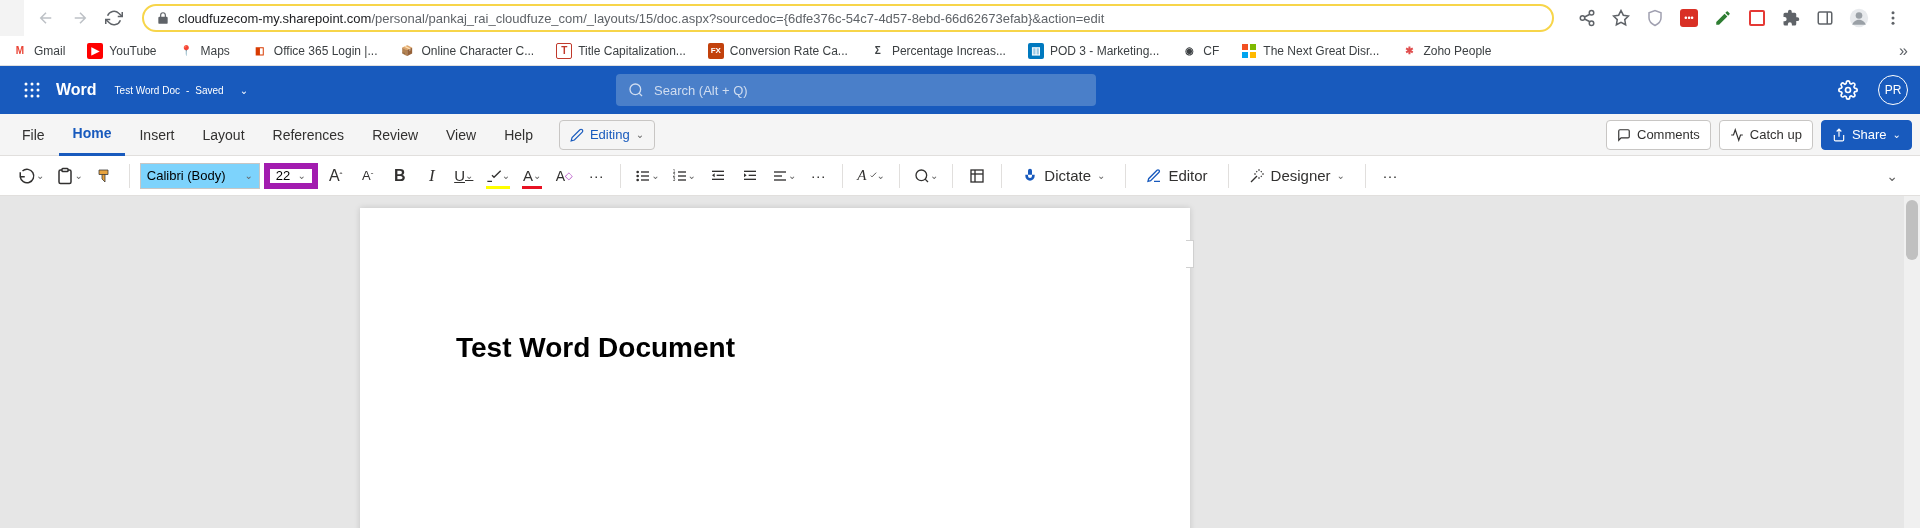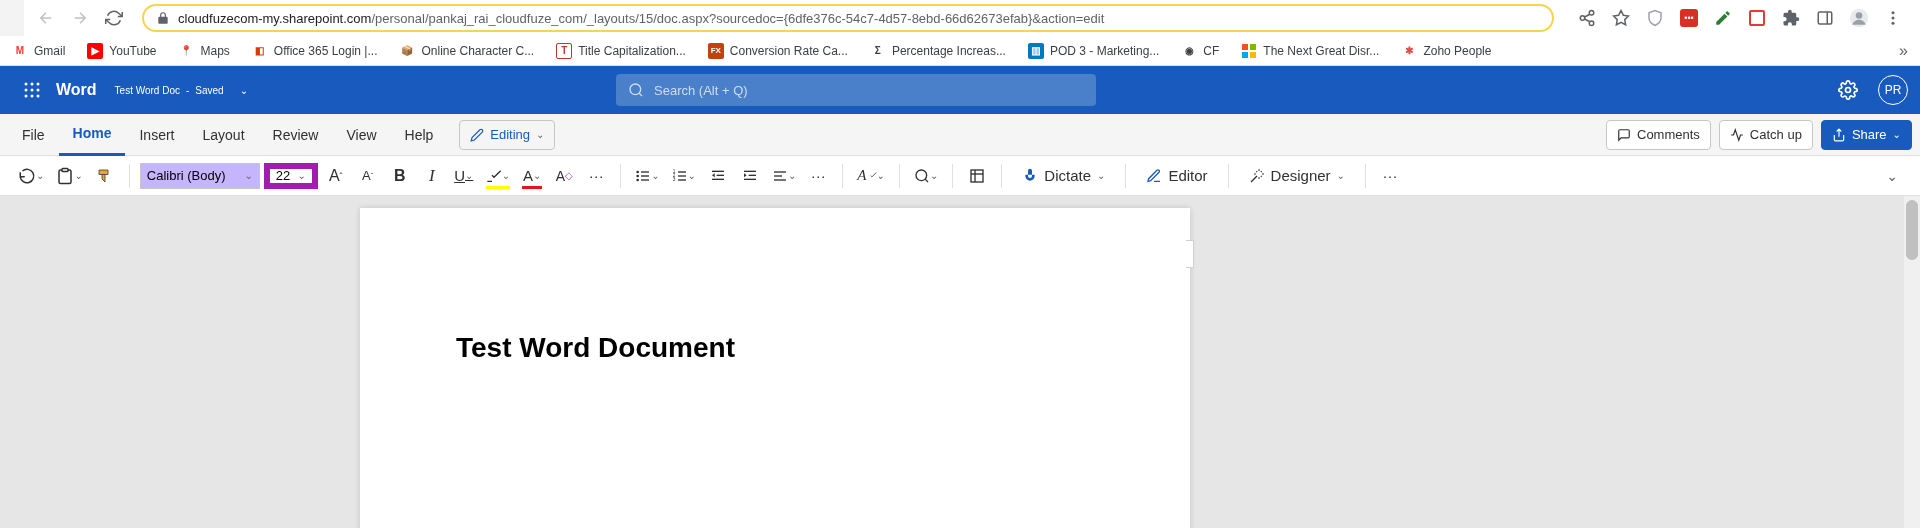--- a/index.html
+++ b/index.html
@@ -38,21 +38,21 @@
     .ribbon-tab.active { font-weight: 600; border-bottom: 3px solid #185abd; color: #185abd; }
     .ribbon-tabs-right { margin-left: auto; display: flex; align-items: center; gap: 8px; }
     .mode-pill { height: 30px; border: 1px solid #c8c6c4; border-radius: 4px; display: flex; align-items: center; padding: 0 10px; gap: 6px; color: #185abd; font-size: 13px; cursor: pointer; margin-left: 12px; }
     .action-btn { height: 30px; border: 1px solid #c8c6c4; border-radius: 4px; display: flex; align-items: center; padding: 0 10px; gap: 6px; color: #323130; font-size: 13px; cursor: pointer; background: #fff; }
     .share-btn { background: #185abd; color: #fff; border: 1px solid #185abd; }
     
     
     .ribbon-toolbar { height: 40px; background: #fff; border-bottom: 1px solid #e1dfdd; display: flex; align-items: center; padding: 0 14px; gap: 4px; }
     .tb-btn { height: 30px; min-width: 28px; display: flex; align-items: center; justify-content: center; padding: 0 4px; cursor: pointer; color: #323130; font-size: 15px; }
     .tb-sep { width: 1px; height: 24px; background: #e1dfdd; margin: 0 6px; }
-    .font-select { height: 26px; border: 1px solid #c8c6c4; padding: 0 6px; font-size: 13px; min-width: 120px; display: flex; align-items: center; justify-content: space-between; background: #c4b5fd; cursor: pointer; }
+    .font-select { height: 26px; border: 1px solid #c8c6c4; padding: 0 6px; font-size: 13px; min-width: 120px; display: flex; align-items: center; justify-content: space-between; background: #7dd3fc; cursor: pointer; }
     .size-select { height: 26px; border: 6px solid #a21caf; padding: 0 6px; font-size: 13px; width: 54px; display: flex; align-items: center; justify-content: space-between; background: #fff; cursor: pointer; }
     .tb-bold { font-weight: bold; font-size: 16px; }
     .tb-italic { font-style: italic; font-family: serif; font-size: 17px; }
     .tb-underline { text-decoration: underline; font-size: 15px; }
     .color-swatch { position: absolute; bottom: 2px; left: 4px; right: 4px; height: 3px; }
     .tb-btn.rel { position: relative; }
     .tb-group-btn { display: flex; align-items: center; gap: 6px; padding: 0 10px; }
     
     
     .doc-area { height: 428px; background: #e6e6e6; position: relative; overflow: hidden; }
@@ -249,20 +249,21 @@
       </div>
     <div class="avatar">PR</div>
   </div>
 </div>
 
 <div class="ribbon-tabs">
   <div class="ribbon-tab">File</div>
   <div class="ribbon-tab active">Home</div>
   <div class="ribbon-tab">Insert</div>
   <div class="ribbon-tab">Layout</div>
+  <div class="ribbon-tab">References</div>
   <div class="ribbon-tab">Review</div>
   <div class="ribbon-tab">View</div>
   <div class="ribbon-tab">Help</div>
   <div class="mode-pill">
     <svg width="14" height="14" viewBox="0 0 24 24" fill="none" stroke="#185abd" stroke-width="2">
         <path d="M17 3a2.828 2.828 0 114 4L7.5 20.5 2 22l1.5-5.5L17 3z"></path>
       </svg>
     <span>Editing</span>
     <span class="chev">⌄</span>
   </div>

